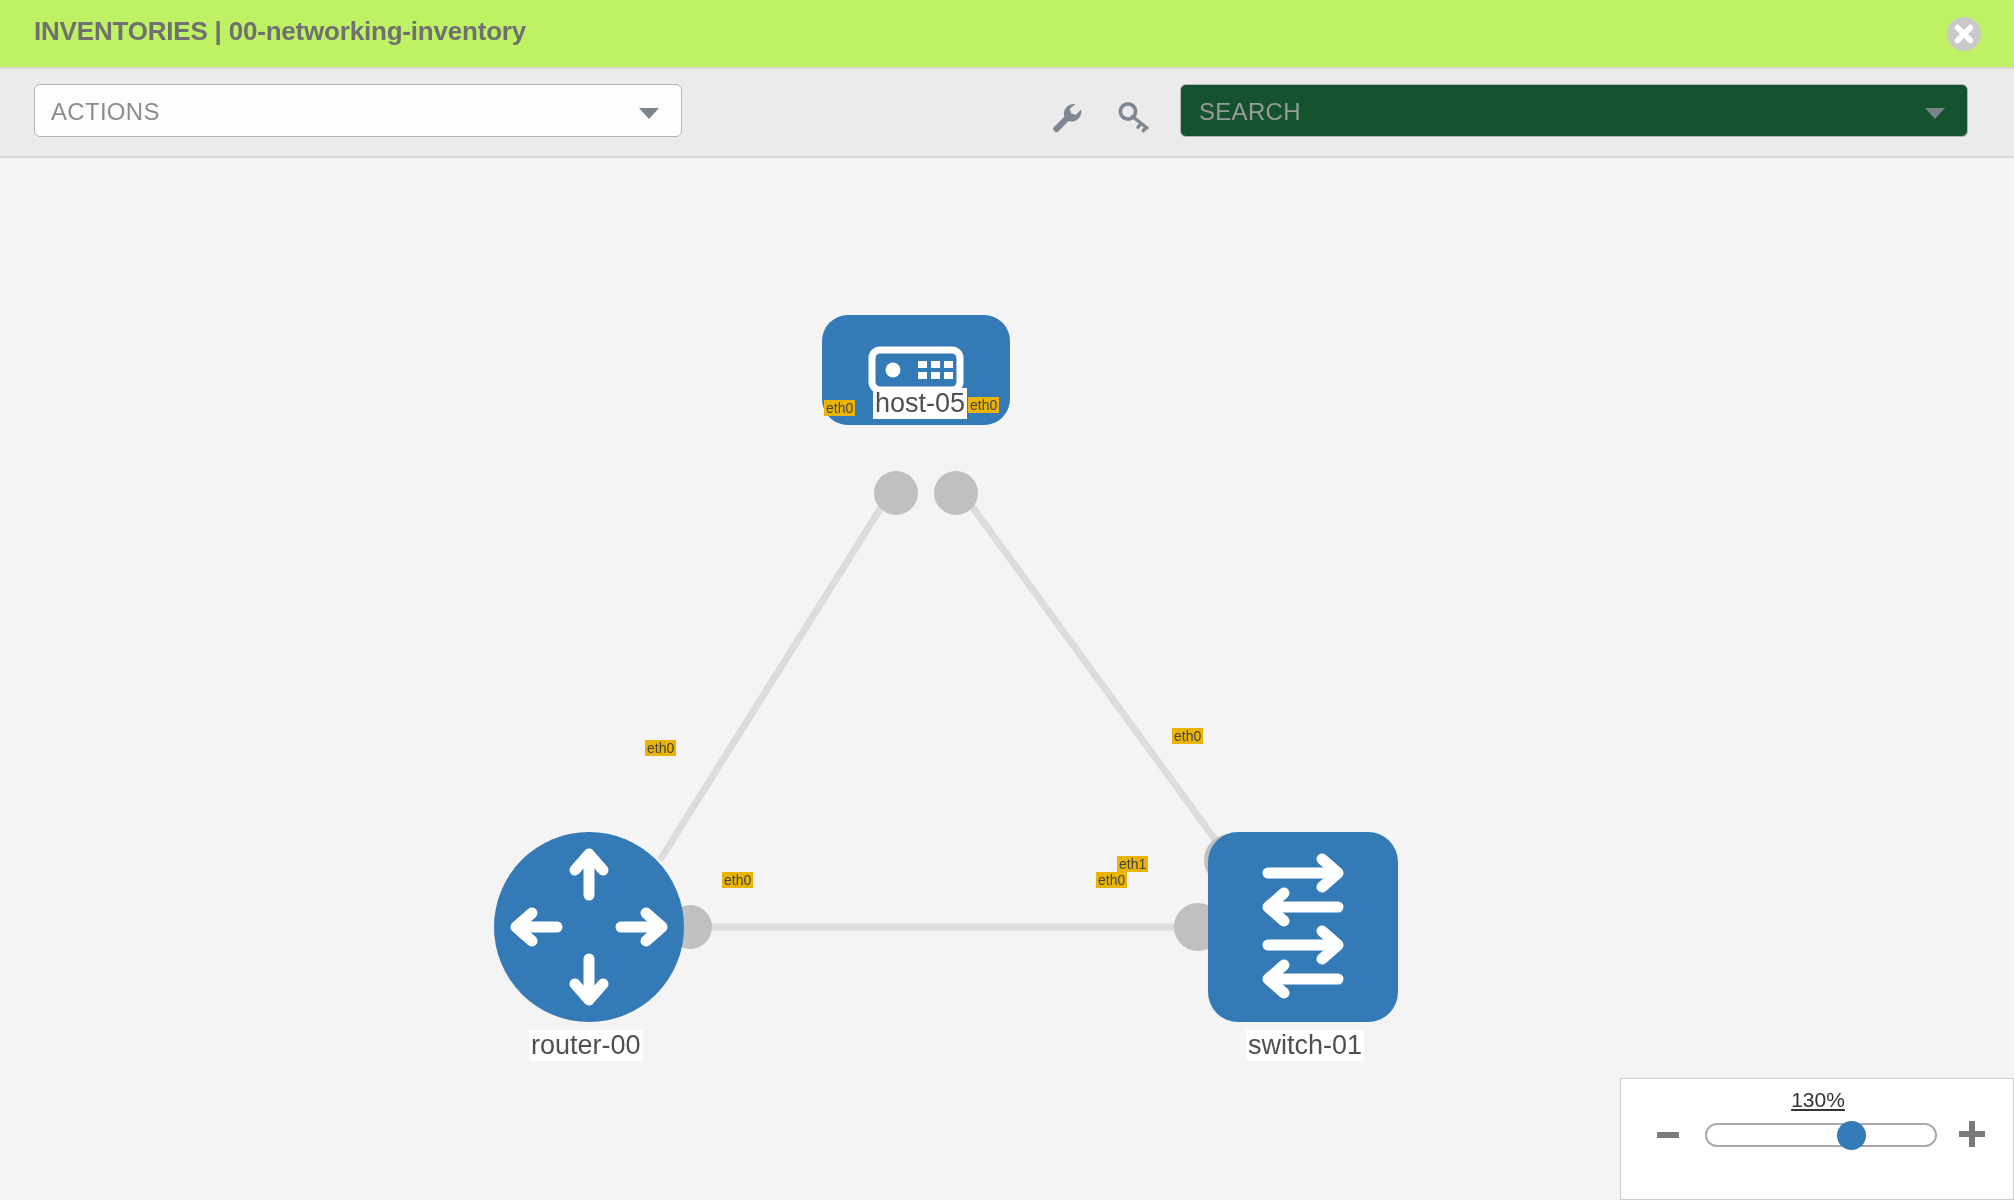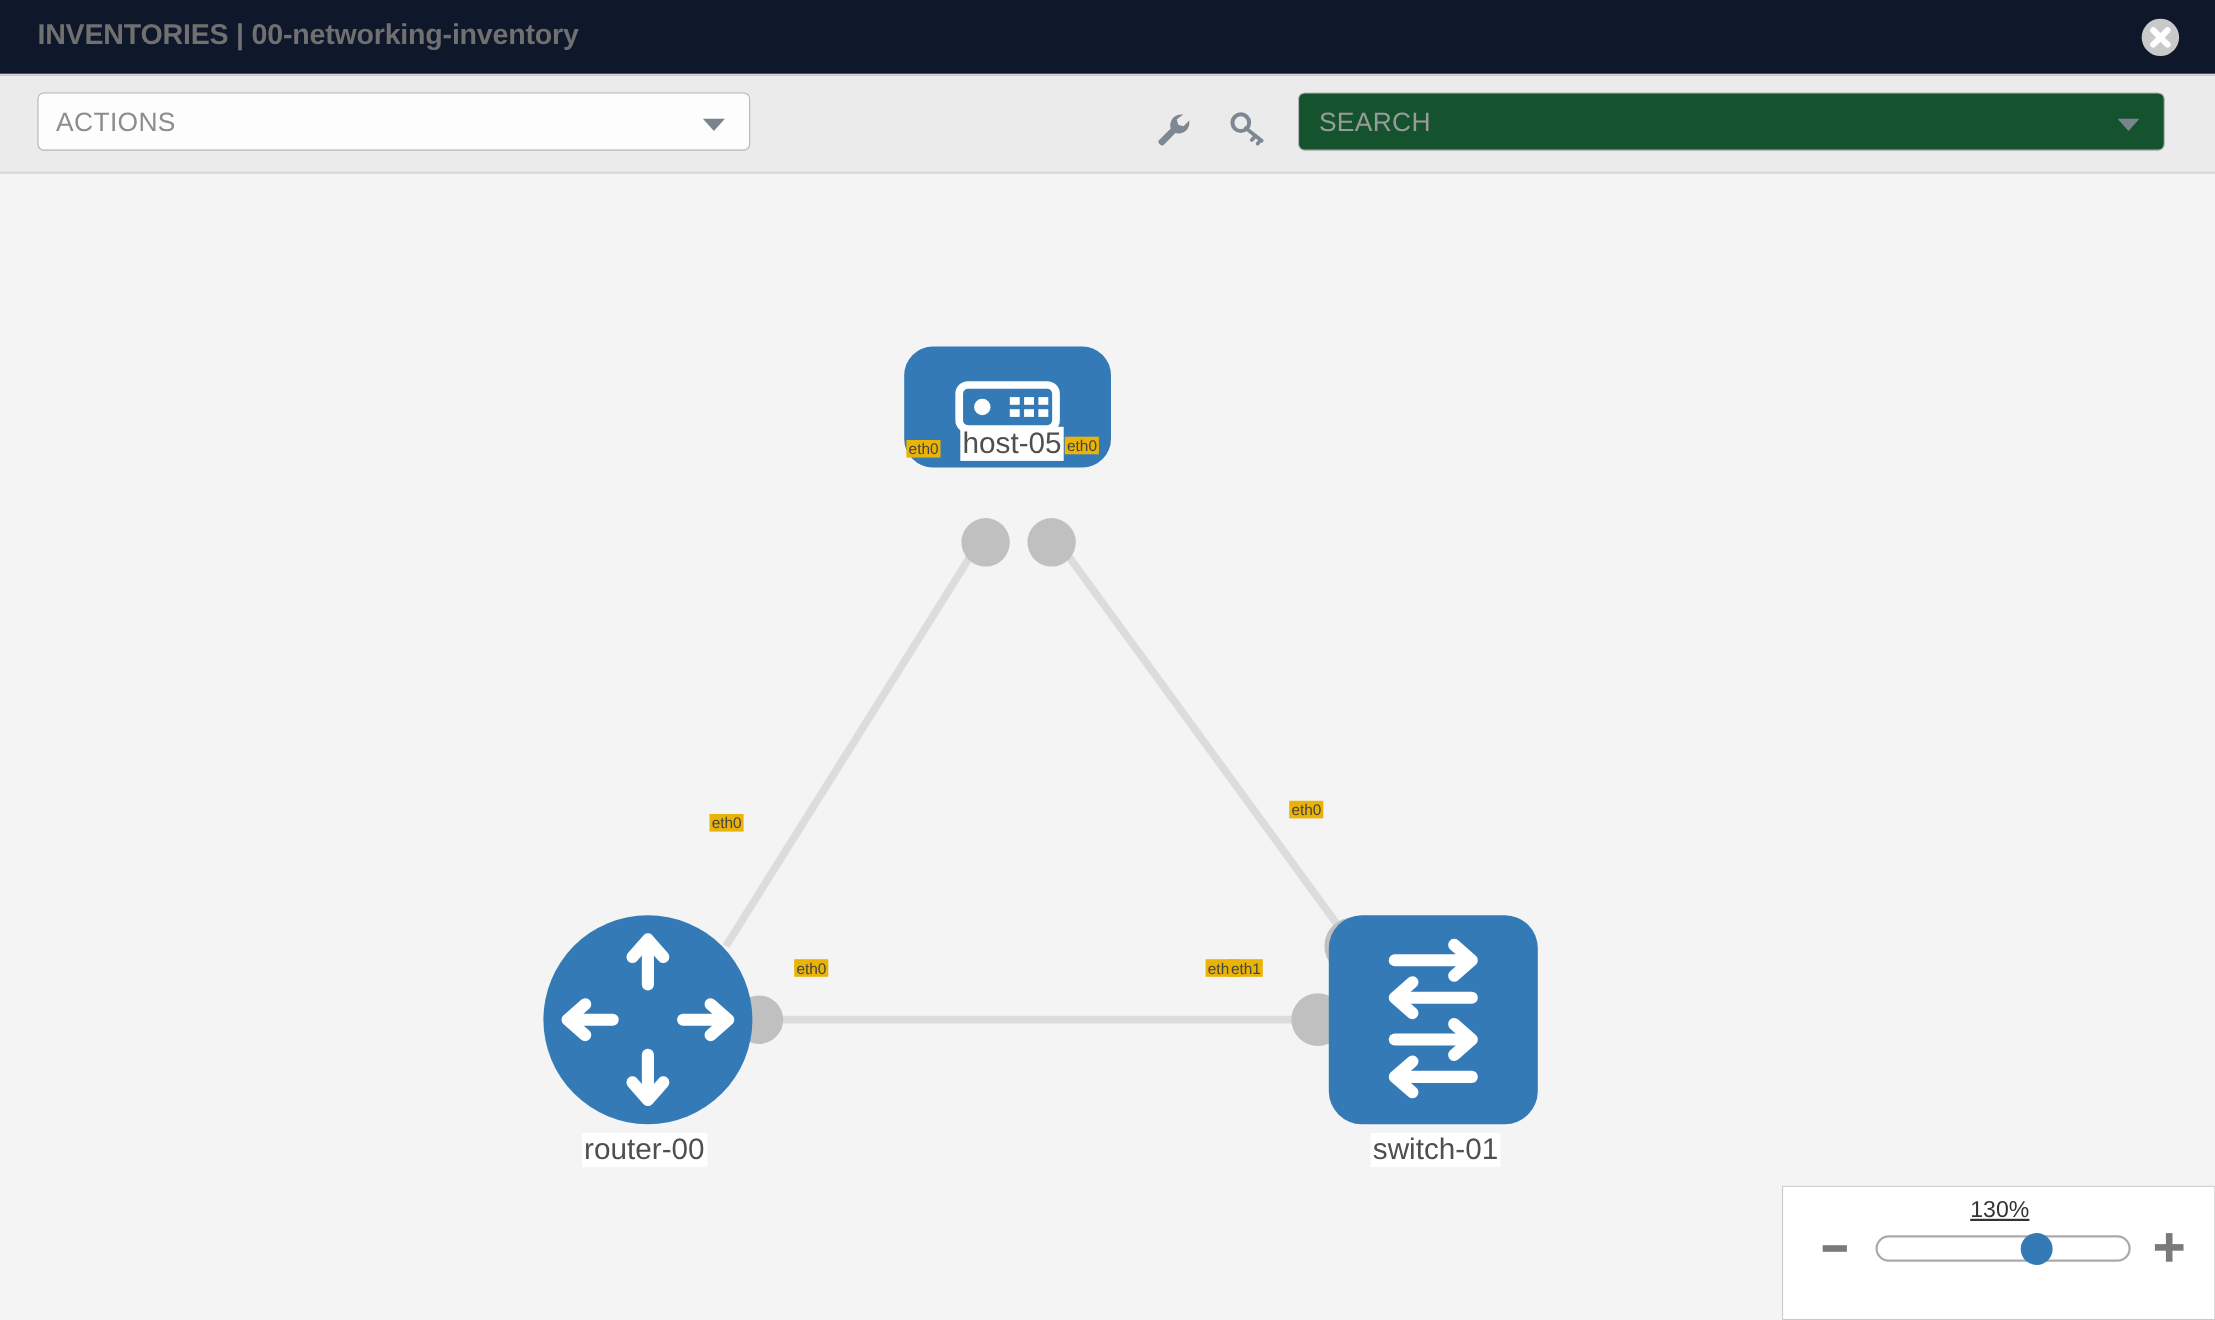--- a/index.html
+++ b/index.html
@@ -7,21 +7,21 @@
     width: 2014px; height: 1200px;
     overflow: hidden;
     font-family: "Liberation Sans", sans-serif;
     background: #f5f5f5;
   }
 
   
   .header {
     position: absolute; top: 0; left: 0;
     width: 2014px; height: 69px;
-    background: #0f172a;
+    background: #bef264;
     border-bottom: 2px solid #d7d7d7;
   }
   .header-title {
     position: absolute;
     left: 34px; top: 16px;
     font-size: 26px;
     font-weight: bold;
     color: #707070;
     letter-spacing: -0.2px;
     white-space: nowrap;
@@ -278,21 +278,21 @@
   <div class="node-label" style="left:873px; top:228px;">host-05</div>
   <div class="node-label" style="left:529px; top:870px;">router-00</div>
   <div class="node-label" style="left:1246px; top:870px;">switch-01</div>
 
   <div class="iface-label" style="left:824px; top:240px;">eth0</div>
   <div class="iface-label" style="left:968px; top:237px;">eth0</div>
   <div class="iface-label" style="left:645px; top:580px;">eth0</div>
   <div class="iface-label" style="left:1172px; top:568px;">eth0</div>
   <div class="iface-label" style="left:722px; top:712px;">eth0</div>
   <div class="iface-label" style="left:1096px; top:712px;">eth0</div>
-  <div class="iface-label" style="left:1117px; top:712px;text-align:center;">eth1</div>
+  <div class="iface-label" style="left:1117px; top:696px;text-align:center;">eth1</div>
 </div>
 
 <div class="zoom-panel">
   <div class="zoom-value">130%</div>
   <div class="zoom-minus"></div>
   <div class="zoom-track"></div>
   <div class="zoom-thumb"></div>
   <div class="zoom-plus"></div>
 </div>
 

